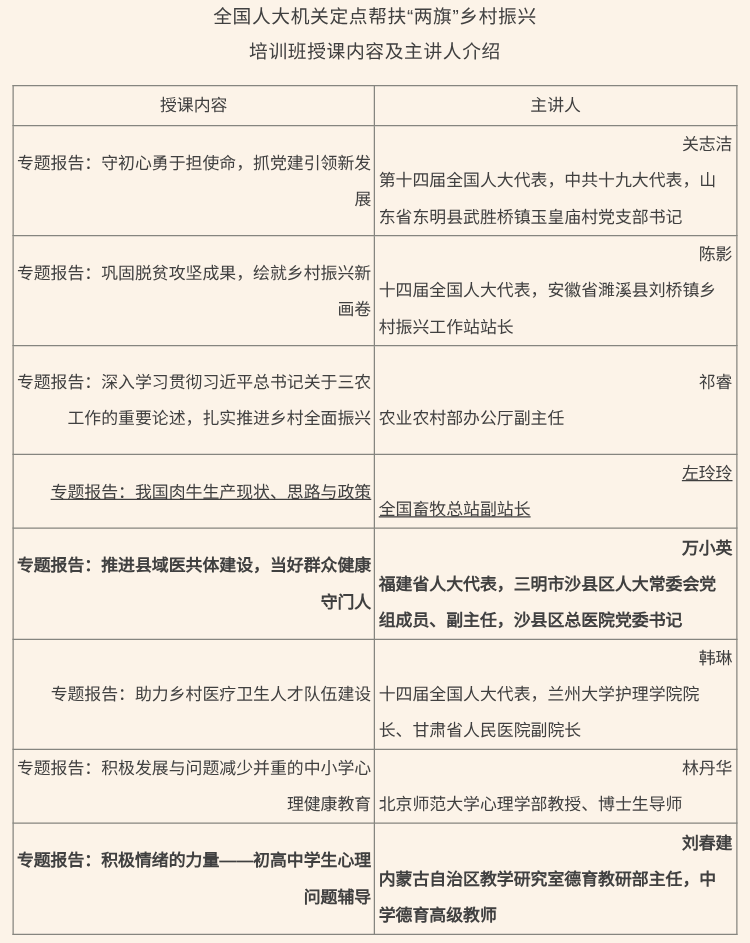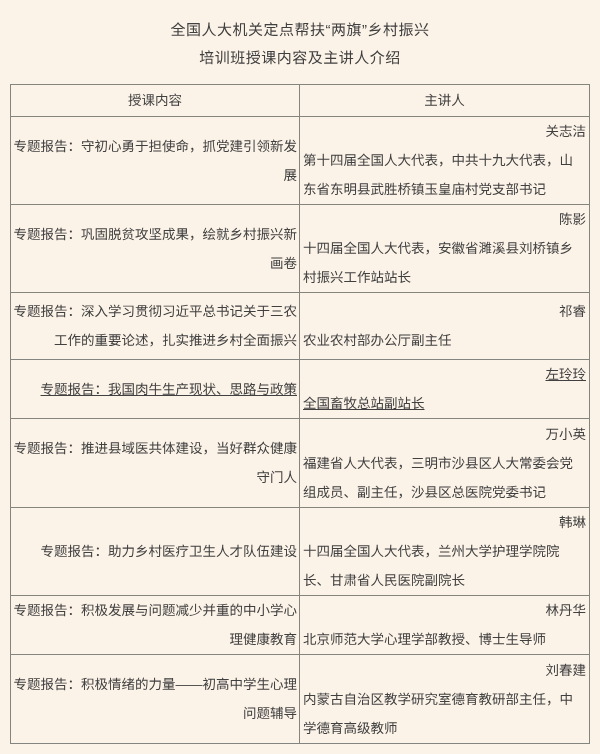--- a/index.html
+++ b/index.html
@@ -13,21 +13,21 @@
     width: 600px;
     height: 754px;
     background: var(--bg);
     color: var(--text);
     font-family: "Liberation Sans", "DejaVu Sans", sans-serif;
     overflow: hidden;
   }
   .page {
     width: 600px;
     height: 754px;
-    padding-top: 16px;
+    padding-top: 0;
   }
   .doc-title {
     text-align: center;
     font-size: 15px;
     line-height: 28px;
     letter-spacing: 0.5px;
   }
   table.schedule {
     width: 579px;
     margin: 12px auto 16px auto;
@@ -53,22 +53,22 @@
     padding: 0 2px 0 2px;
     word-break: break-all;
   }
   td.speaker {
     text-align: center;
     padding: 0 3px;
     word-break: break-all;
   }
   .sp-name { text-align: right; }
   .sp-desc { text-align: left; }
-  tr.h87 td { height: 67px; }
-  tr.h89 td { height: 89px; }
+  tr.h87 td { height: 87px; }
+  tr.h89 td { height: 89px; font-weight: bold; }
   tr.h57 td { height: 57px; text-decoration: underline; }
   tr.h56 td { height: 56px; }
 </style>
 </head>
 <body>
 
 <div class="page">
 
   <div class="doc-title">全国人大机关定点帮扶“两旗”乡村振兴</div>
   <div class="doc-title">培训班授课内容及主讲人介绍</div>

